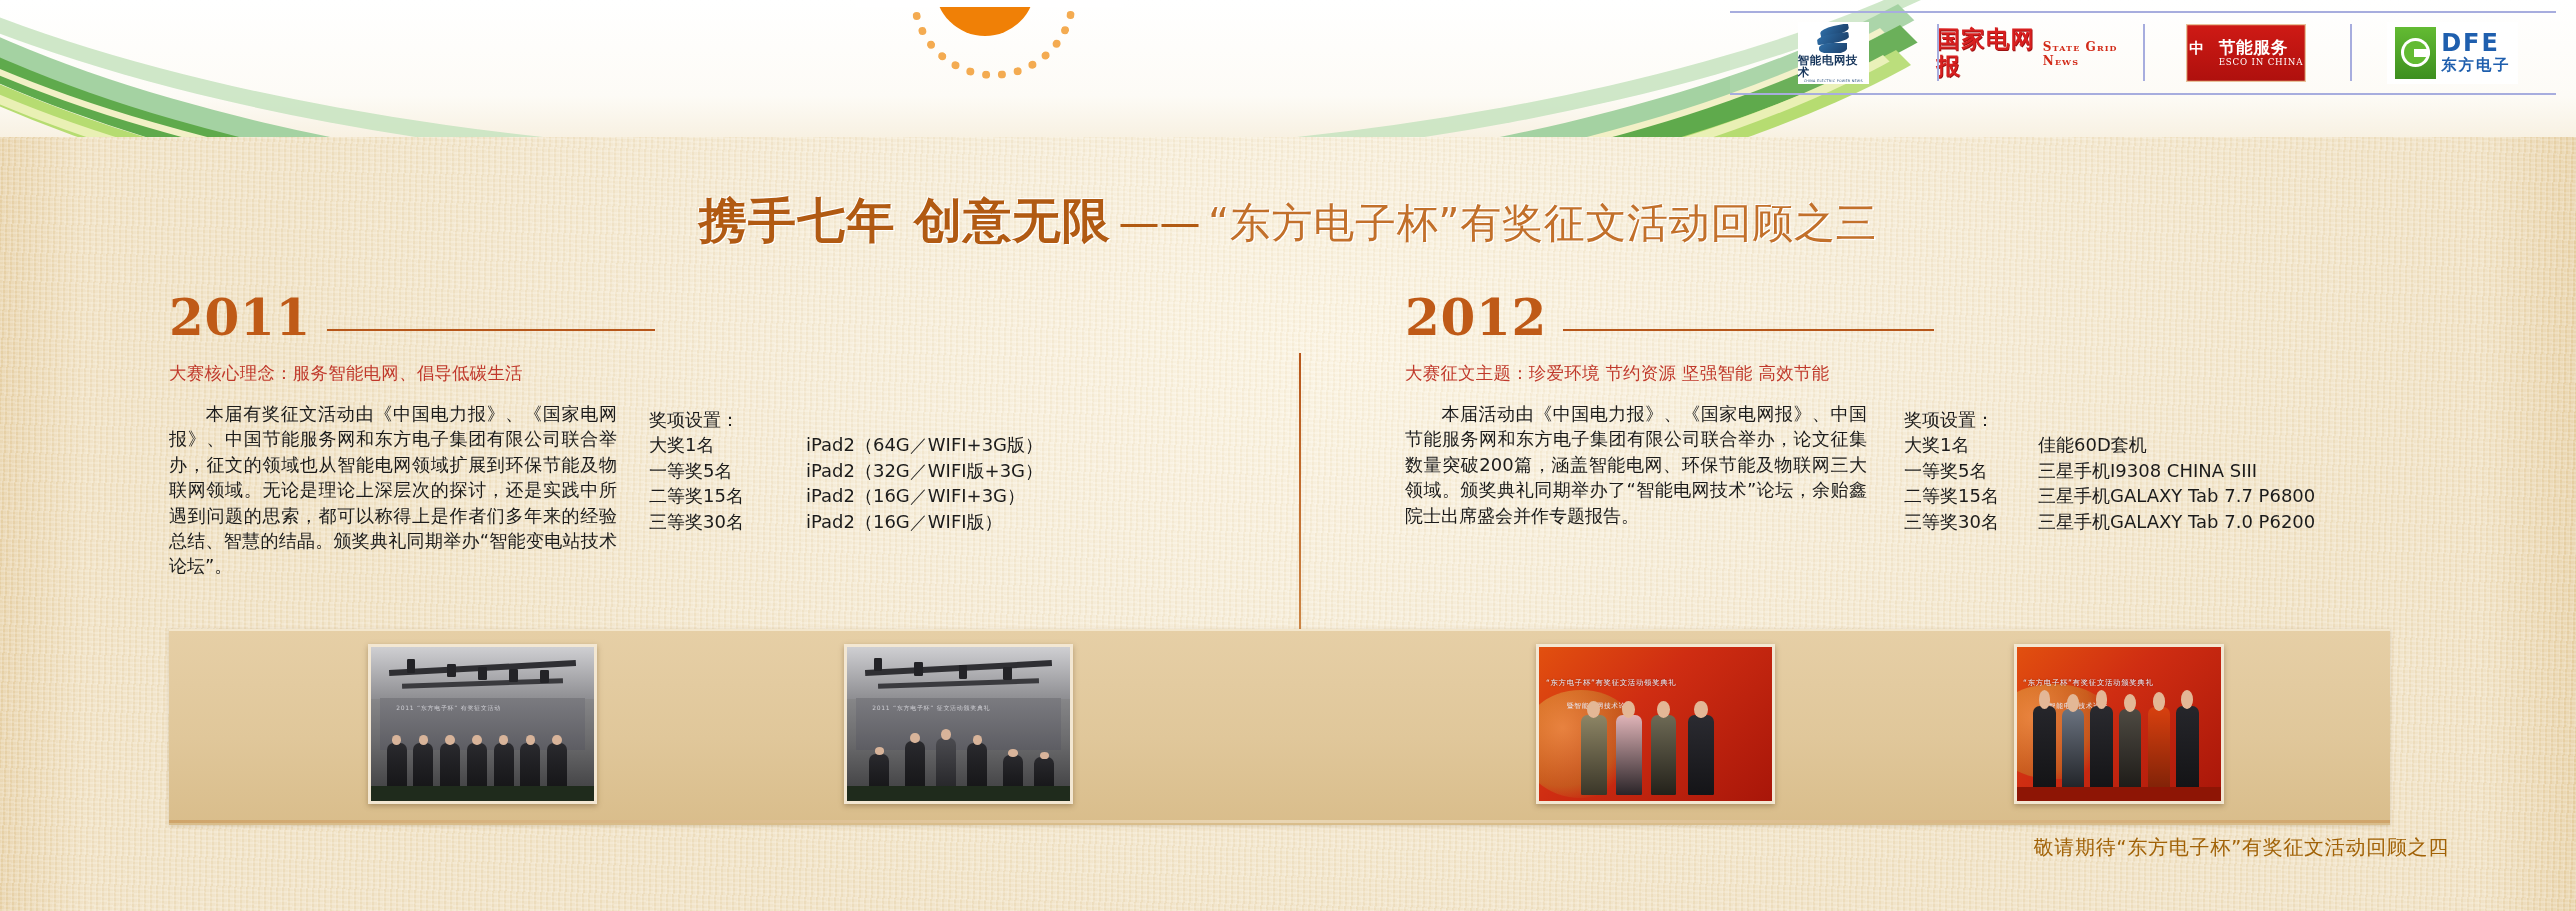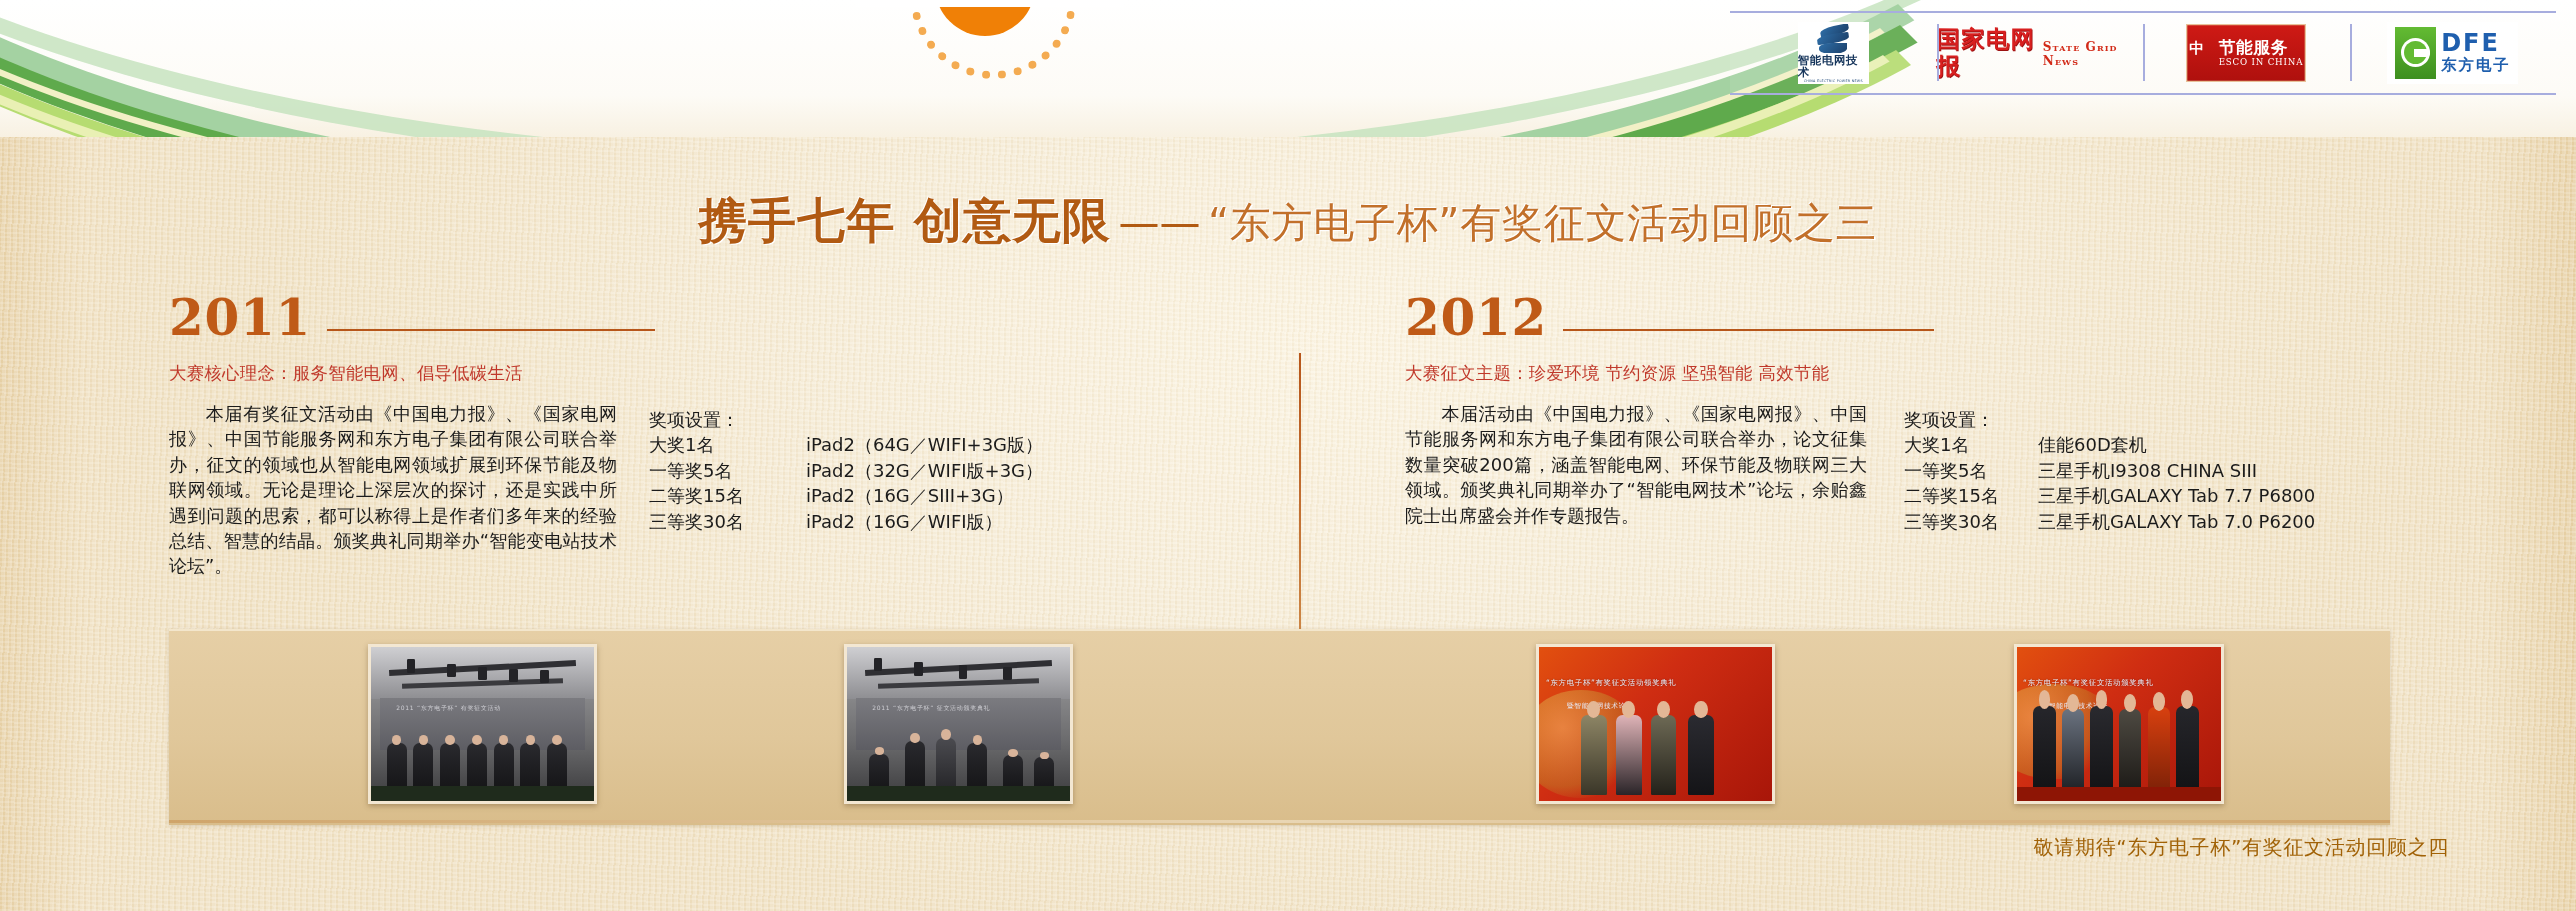--- a/index.html
+++ b/index.html
@@ -250,21 +250,21 @@
       <div class="prize">
         <span class="nm">大奖1名</span>
         <span class="aw nowrap">iPad2（64G／WIFI+3G版）</span>
       </div>
       <div class="prize">
         <span class="nm">一等奖5名</span>
         <span class="aw nowrap">iPad2（32G／WIFI版+3G）</span>
       </div>
       <div class="prize">
         <span class="nm">二等奖15名</span>
-        <span class="aw nowrap">iPad2（16G／SIII+3G）</span>
+        <span class="aw nowrap">iPad2（16G／WIFI+3G）</span>
       </div>
       <div class="prize">
         <span class="nm">三等奖30名</span>
         <span class="aw nowrap">iPad2（16G／WIFI版）</span>
       </div>
     </div>
   </div>
 </div>
 
 <div class="col" id="col2012">

